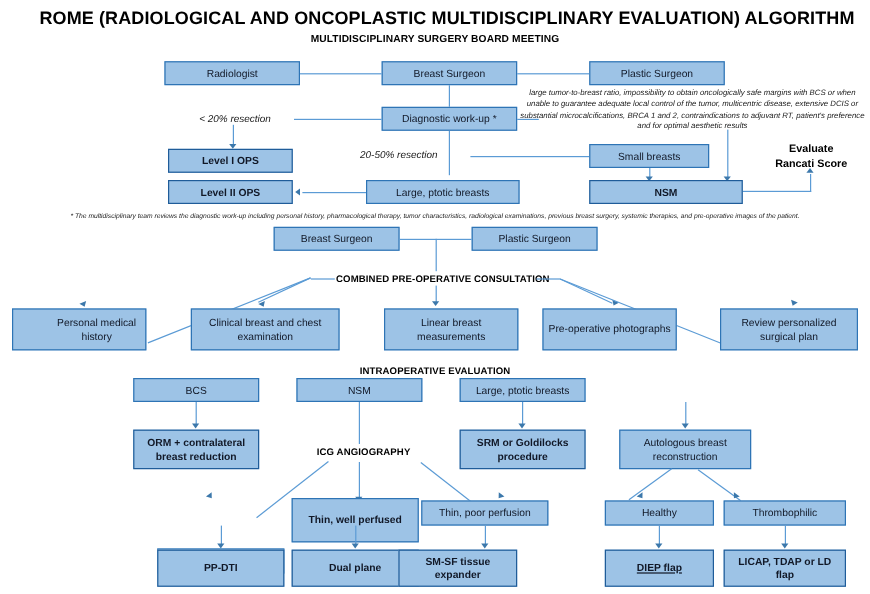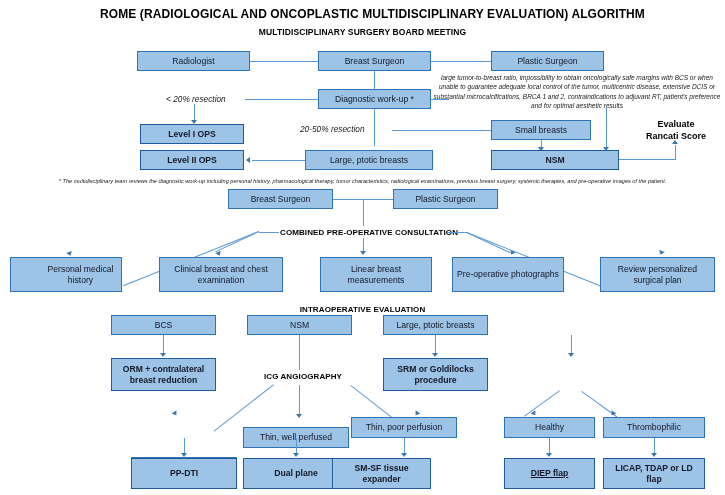--- a/index.html
+++ b/index.html
@@ -15,21 +15,21 @@
     font-family: "Liberation Sans", sans-serif;
     overflow: hidden;
   }
   .title {
     position: absolute;
     left: 0; right: 0;
     text-align: center;
     font-weight: bold;
     color: #000000;
   }
-  #main-title { top: 7px; font-size: 12px; letter-spacing: 0.1px; padding-left: 20px; }
+  #main-title { top: 7px; font-size: 15px; letter-spacing: 0.1px; padding-left: 20px; }
   #sub-title  { top: 27px; font-size: 8.5px; letter-spacing: 0.1px; }
   #preop-title { font-size: 8px; letter-spacing: 0.1px; }
   #intraop-title { font-size: 8px; letter-spacing: 0.1px; }
   #icg-title { font-size: 8px; letter-spacing: 0.1px; }
 
   
   .box {
     position: absolute;
     box-sizing: border-box;
     background: #9DC3E6;
@@ -242,41 +242,42 @@
   <div class="ln v" style="left:163px; top:335px; height:20px;"></div>
   <div class="ah down" style="left:160px; top:353px;"></div>
   <div class="box bold" style="left:111px; top:358px; width:105px; height:33px;">ORM + contralateral breast reduction</div>
 
   <div class="ln v" style="left:435px; top:335px; height:20px;"></div>
   <div class="ah down" style="left:432px; top:353px;"></div>
   <div class="box bold" style="left:383px; top:358px; width:105px; height:33px;">SRM or Goldilocks procedure</div>
 
   <div class="ln v" style="left:571px; top:335px; height:20px;"></div>
   <div class="ah down" style="left:568px; top:353px;"></div>
+  <div class="box thin" style="left:516px; top:358px; width:110px; height:33px;">Autologous breast reconstruction</div>
 
   <div class="ln v" style="left:299px; top:335px; height:35px;"></div>
   <div class="section-label" id="icg-title" style="left:248px; top:372px; width:104px;">ICG ANGIOGRAPHY</div>
 
   <div class="diag" style="left:274px; top:385px; width:76px; transform:rotate(142deg);"></div>
   <div class="ah rot" style="left:171px; top:412px; transform:rotate(-38deg);"></div>
 
   <div class="ln v" style="left:299px; top:385px; height:32px;"></div>
   <div class="ah down" style="left:296px; top:414px;"></div>
 
   <div class="diag" style="left:351px; top:385px; width:76px; transform:rotate(38deg);"></div>
   <div class="ah rot" style="left:415px; top:412px; transform:rotate(38deg);"></div>
 
   <div class="diag" style="left:560px; top:391px; width:44px; transform:rotate(144deg);"></div>
   <div class="ah rot" style="left:530px; top:412px; transform:rotate(-36deg);"></div>
 
   <div class="diag" style="left:582px; top:391px; width:44px; transform:rotate(36deg);"></div>
   <div class="ah rot" style="left:611px; top:412px; transform:rotate(36deg);"></div>
 
   <div class="box thin" style="left:131px; top:417px; width:106px; height:21px;margin-top:40px;">Thick, well perfused</div>
-  <div class="box thin" style="left:243px; top:427px; width:106px; height:21px;">Thin, well perfused</div>
+  <div class="box thin" style="left:243px; top:415px; width:106px; height:37px;font-weight:bold;">Thin, well perfused</div>
   <div class="box thin" style="left:351px; top:417px; width:106px; height:21px;">Thin, poor perfusion</div>
 
   <div class="box thin" style="left:504px; top:417px; width:91px; height:21px;">Healthy</div>
   <div class="box thin" style="left:603px; top:417px; width:102px; height:21px;">Thrombophilic</div>
 
   <div class="ln v" style="left:184px; top:438px; height:17px;"></div>
   <div class="ah down" style="left:181px; top:453px;"></div>
 
   <div class="ln v" style="left:296px; top:438px; height:17px;"></div>
   <div class="ah down" style="left:293px; top:453px;"></div>

